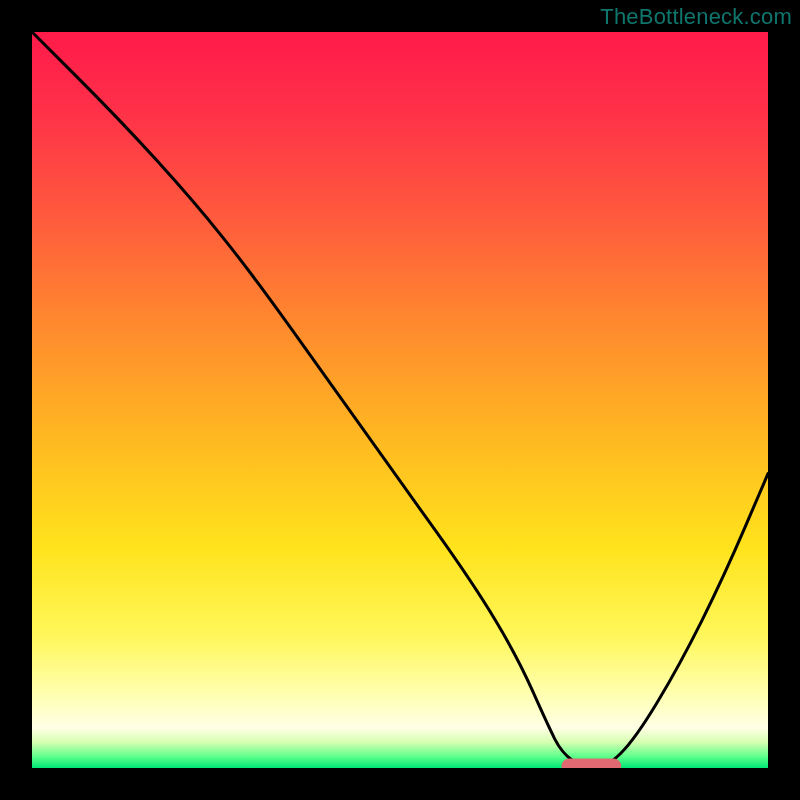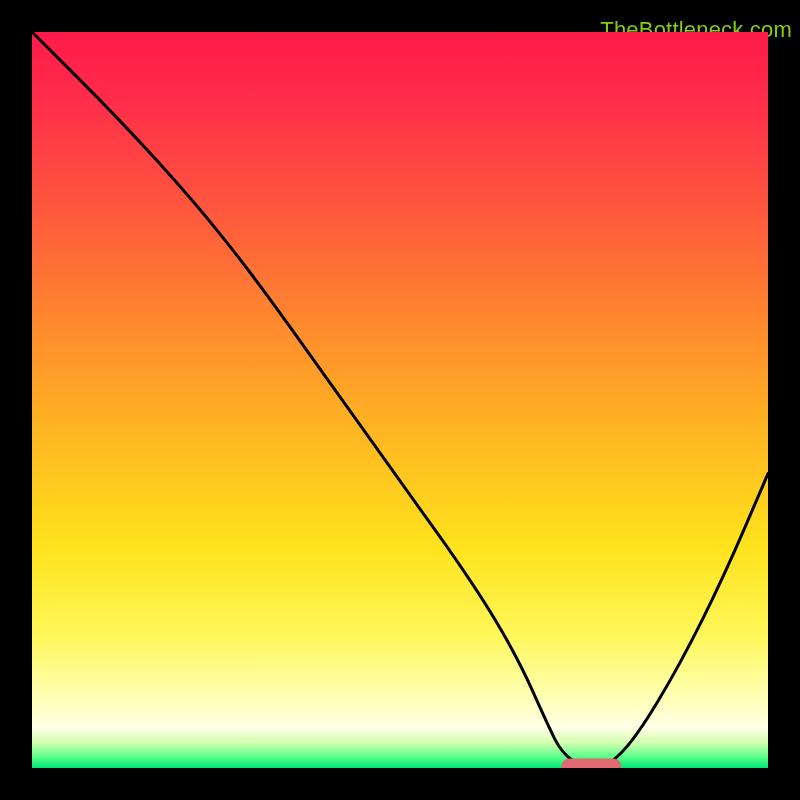--- a/index.html
+++ b/index.html
@@ -24,26 +24,25 @@
     left: 32px;
     top: 32px;
     width: 736px;
     height: 736px;
     overflow: hidden;
   }
   .watermark {
     position: absolute;
     top: 4px;
     right: 8px;
-    color: #84cc16;
+    color: #0f766e;
     font-size: 22px;
     font-weight: 500;
     letter-spacing: 0.2px;
     user-select: none;
-    margin-top: 13px;
   }
   svg {
     display: block;
   }
 </style>
 </head>
 <body>
 <div class="frame">
 
   <div class="watermark">TheBottleneck.com</div>

